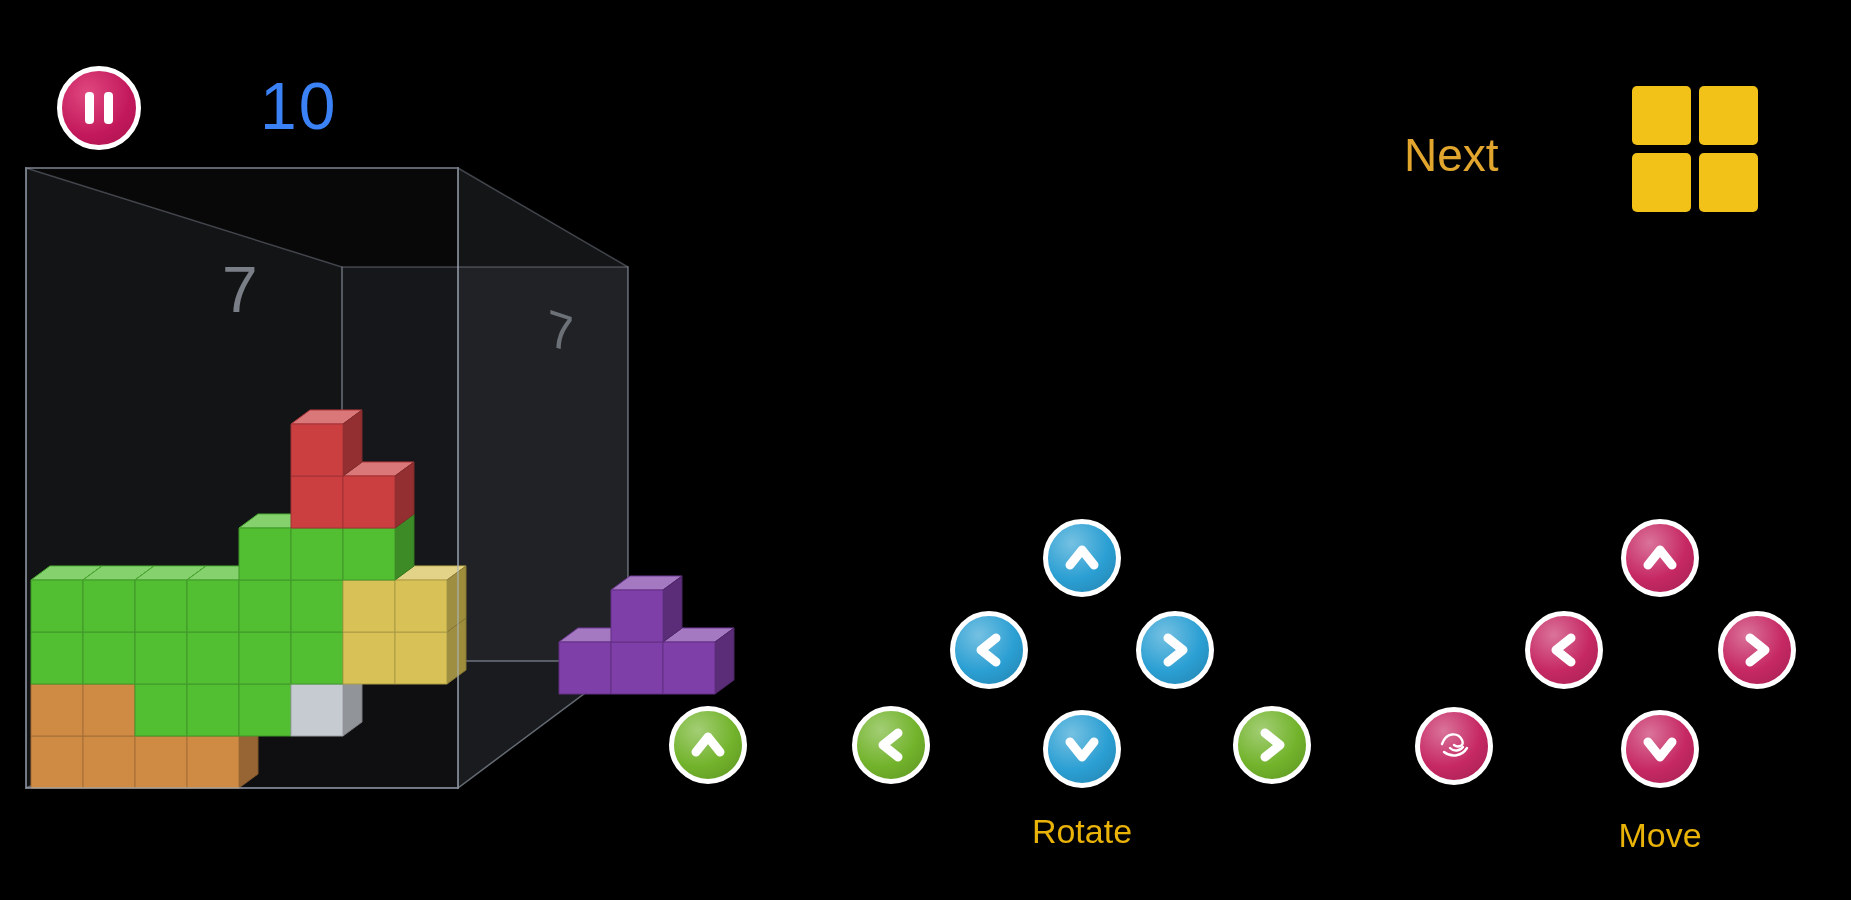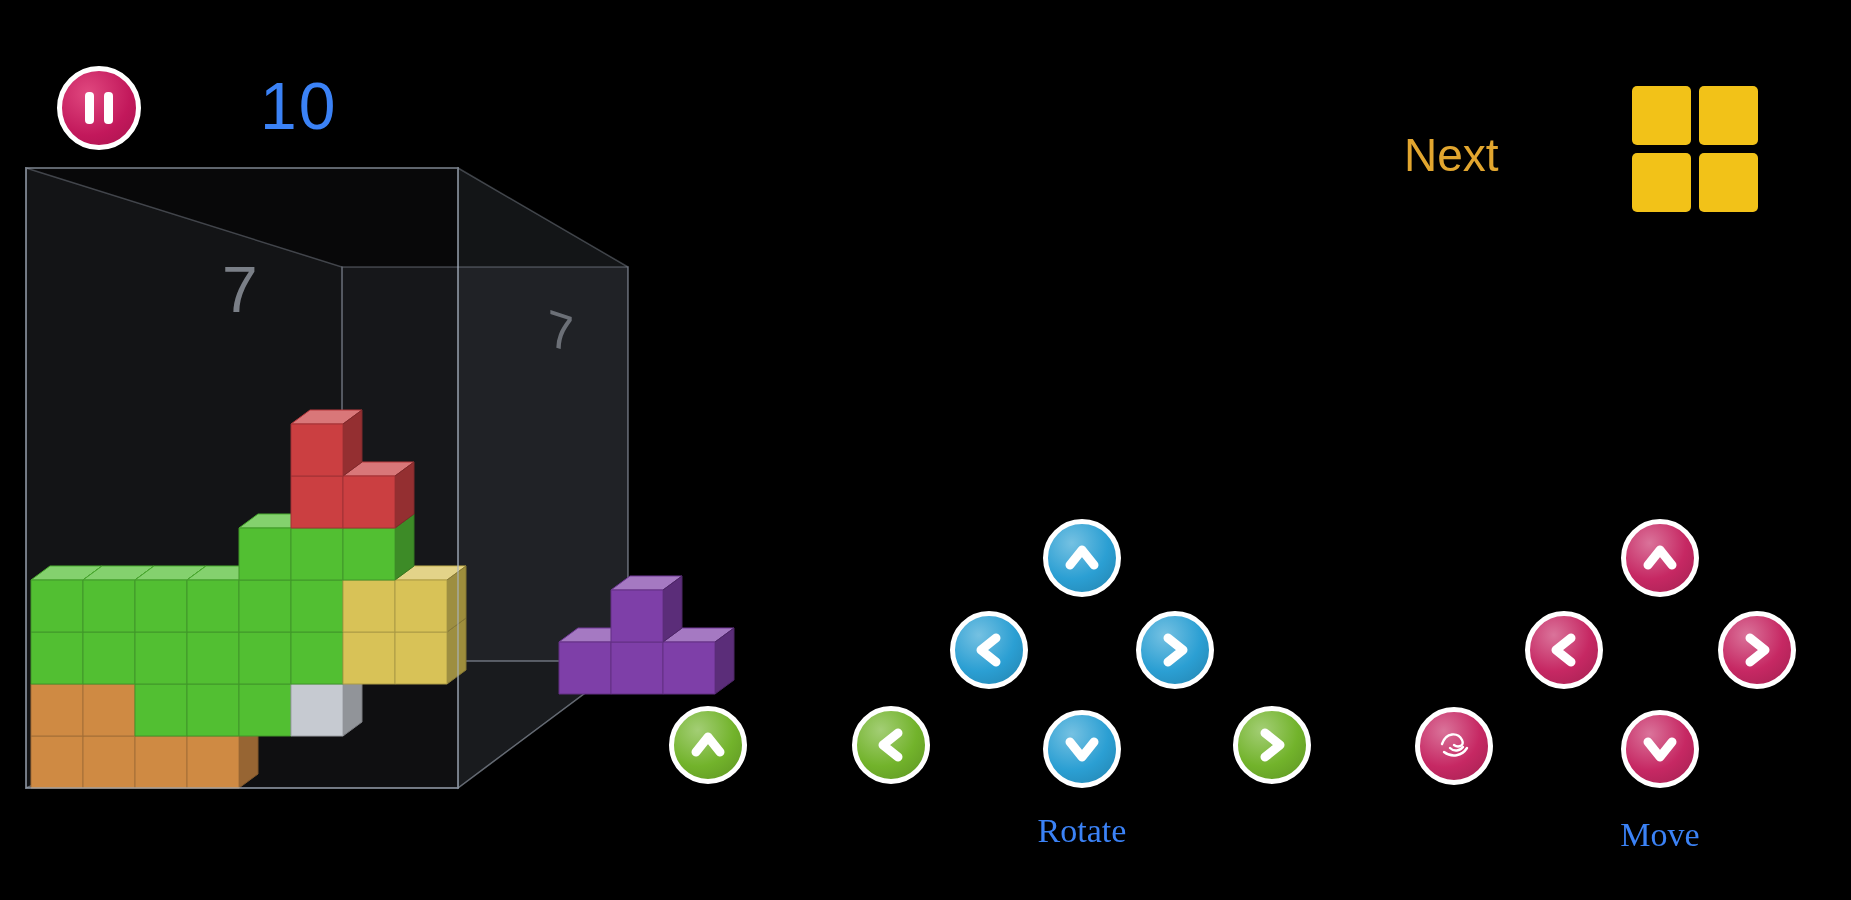--- a/index.html
+++ b/index.html
@@ -25,21 +25,21 @@
   .wall.right { fill:rgba(150,160,175,0.13); }
   .wall.floor { fill:rgba(150,160,175,0.05); }
   .front-frame { fill:rgba(150,160,175,0.05); stroke:rgba(170,180,195,0.55); stroke-width:2; }
   .depth-text { font-family:"Liberation Sans",sans-serif; font-size:64px; fill:#959ba3; opacity:0.8; }
   .depth-text.side { font-size:52px; opacity:0.65; }
 
   
   #controls-layer { position:absolute; inset:0; }
   .ctrl-btn { position:absolute; width:78px; height:78px; border-radius:50%; border:5px solid #fff;
     display:flex; align-items:center; justify-content:center; cursor:pointer; }
-  .ctrl-label { position:absolute; transform:translateX(-50%); color:#3b82f6; font-size:34px;font-family:Liberation Serif, serif; }
+  .ctrl-label { position:absolute; transform:translateX(-50%); color:#eab308; font-size:34px; }
 </style>
 </head>
 <body>
 
 <div class="stage">
 
   <svg id="scene" width="760" height="830" viewBox="0 0 760 830">
     <g>
       <polygon class="wall" points="26,168 342,267 342,661 26,788"></polygon>
       <polygon class="wall back" points="342,267 628,267 628,661 342,661"></polygon>

